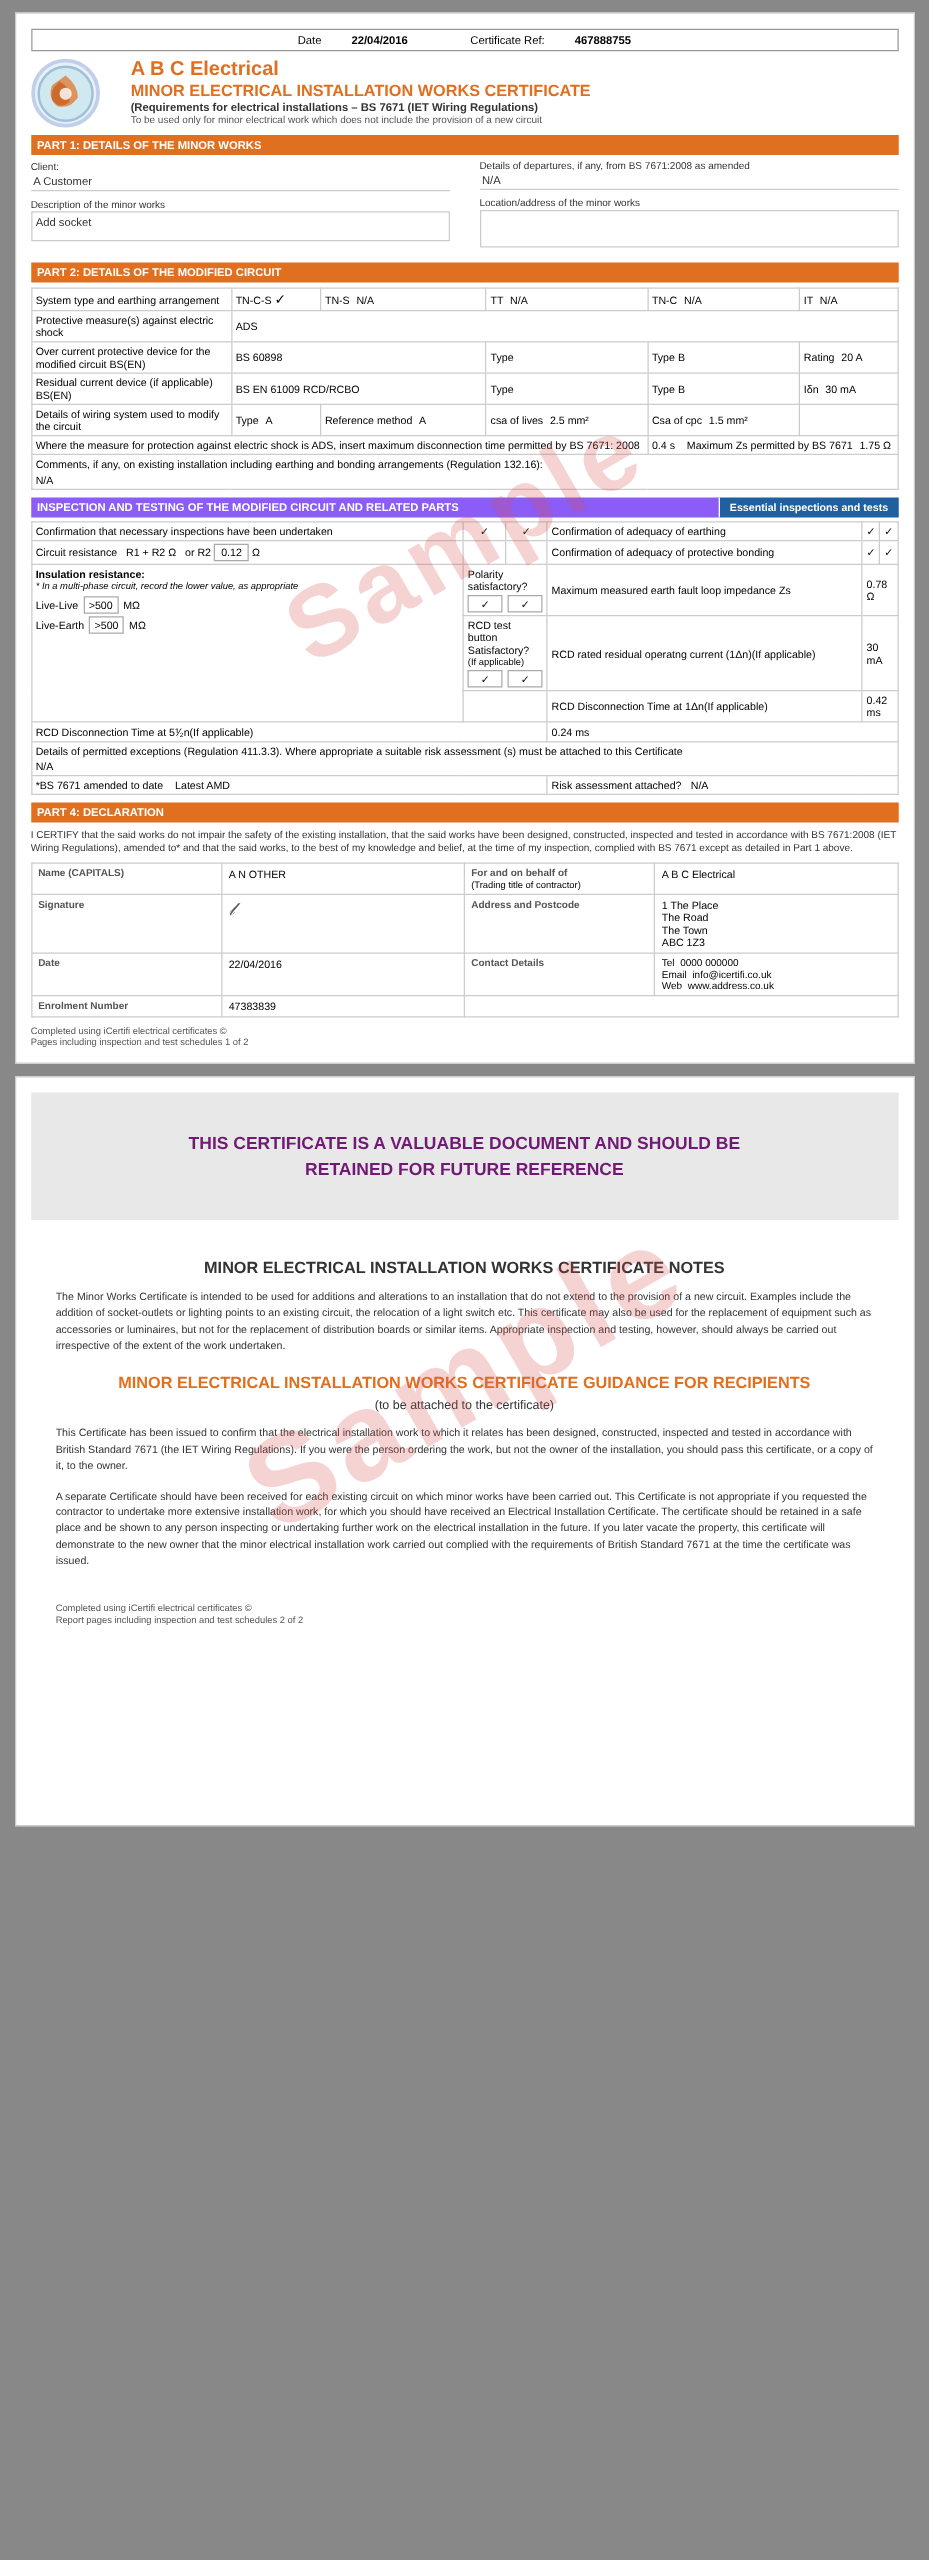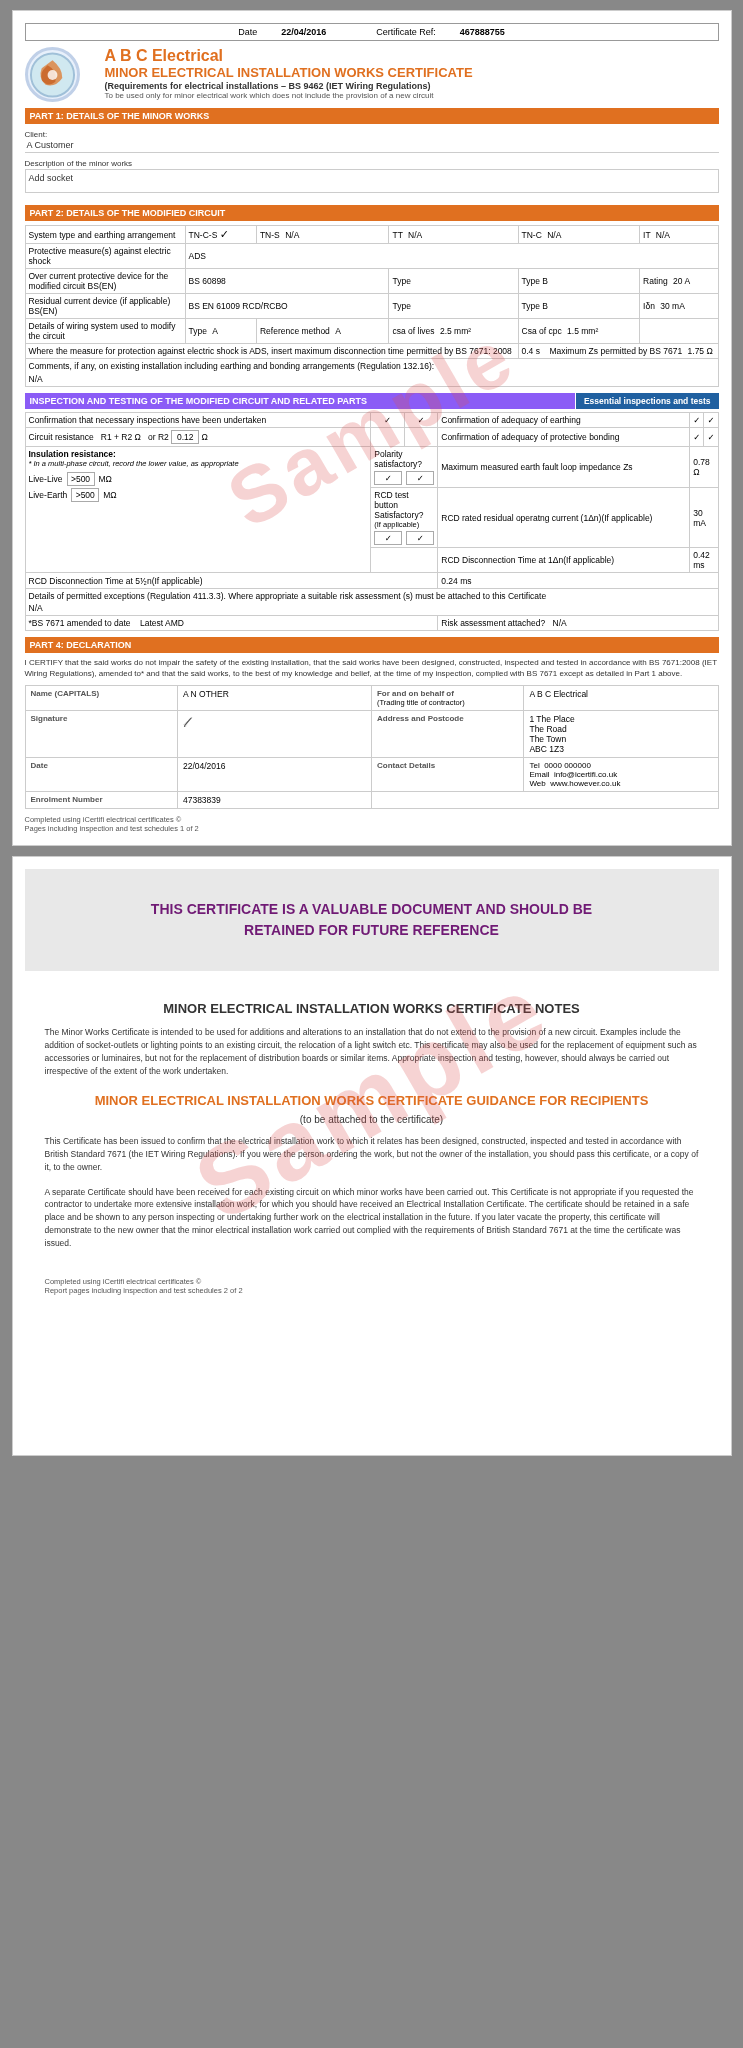--- a/index.html
+++ b/index.html
@@ -252,35 +252,45 @@
           <circle cx="25" cy="25" r="22" fill="#d0e8f0" stroke="#a0c0d8" stroke-width="2"></circle>
           <path d="M25 10 Q35 18 35 28 Q28 38 18 35 Q10 28 14 18 Z" fill="#e07020" opacity="0.7"></path>
           <path d="M20 15 Q30 20 28 32 Q20 38 14 30 Q12 22 18 17 Z" fill="#c05010" opacity="0.6"></path>
           <circle cx="25" cy="25" r="5" fill="#fff" opacity="0.8"></circle>
         </svg>
       </div>
     </div>
     <div class="company-info">
       <div class="company-name">A B C Electrical</div>
       <div class="cert-title">MINOR ELECTRICAL INSTALLATION WORKS CERTIFICATE</div>
-      <div class="cert-subtitle">(Requirements for electrical installations – BS 9462 (IET Wiring Regulations)</div>
+      <div class="cert-subtitle">(Requirements for electrical installations – BS 7671 (IET Wiring Regulations)</div>
       <div class="cert-subtitle2">To be used only for minor electrical work which does not include the provision of a new circuit</div>
     </div>
   </div>
 
   <div class="section-header">PART 1: DETAILS OF THE MINOR WORKS</div>
   <div class="two-col">
     <div class="col-left">
       <div class="field-block">
         <span class="field-label">Client:</span>
         <div class="field-value">A Customer</div>
       </div>
       <div class="field-block">
         <div class="field-label">Description of the minor works</div>
         <div class="field-area">Add socket</div>
+      </div>
+    </div>
+    <div class="col-right">
+      <div class="field-block">
+        <div class="field-label">Details of departures, if any, from BS 7671:2008 as amended</div>
+        <div class="field-value">N/A</div>
+      </div>
+      <div class="field-block">
+        <div class="field-label">Location/address of the minor works</div>
+        <div class="field-area" style="min-height:30px;"></div>
       </div>
     </div>
   </div>
 
   <div class="section-header" style="margin-top:6px;">PART 2: DETAILS OF THE MODIFIED CIRCUIT</div>
 
   <table class="part2-table">
     <tbody>
         <tr>
       <td style="width:160px;">System type and earthing arrangement</td>
@@ -535,21 +545,21 @@
           <div style="font-size:8px;">
             <span>Tel</span>&nbsp;
             <span>0000 000000</span>
           </div>
           <div style="font-size:8px;">
             <span>Email</span>&nbsp;
             <span>info@icertifi.co.uk</span>
           </div>
           <div style="font-size:8px;">
             <span>Web</span>&nbsp;
-            <span>www.however.co.uk</span>
+            <span>www.address.co.uk</span>
           </div>
         </td>
       </tr>
       <tr>
         <td>
           <div class="sig-label">Enrolment Number</div>
         </td>
         <td>47383839</td>
         <td colspan="2"></td>
       </tr>

